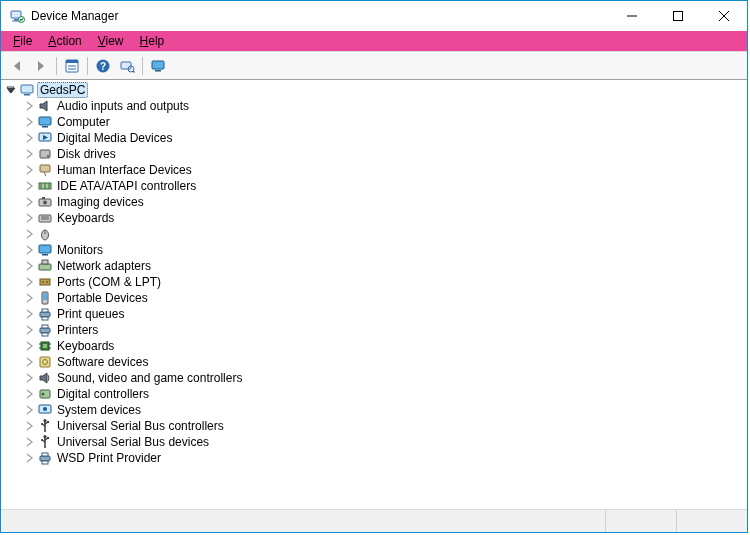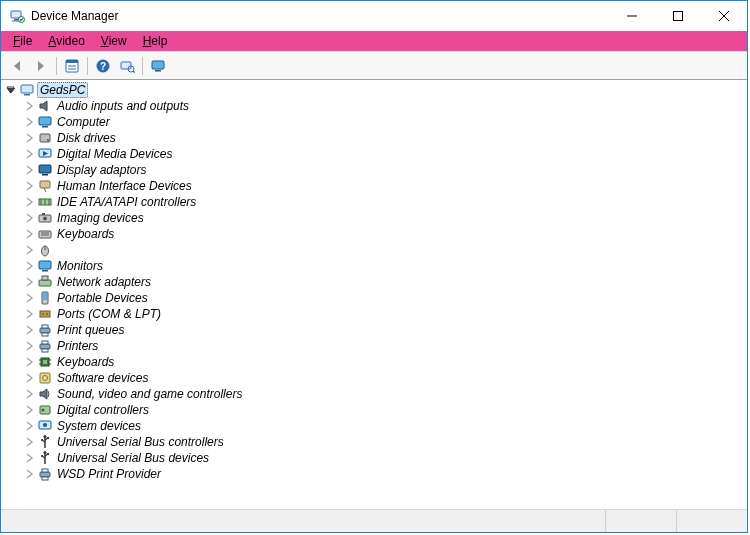--- a/index.html
+++ b/index.html
@@ -95,21 +95,20 @@
     padding-left: 4px;
   }
   .node {
     white-space: nowrap;
   }
   .row {
     display: flex;
     align-items: center;
     height: 16px;
     margin: 0px 0;
-    font-style: italic;
   }
   .child .row { padding-left: 18px; }
   .arrow {
     width: 12px;
     height: 12px;
     display: inline-flex;
     align-items: center;
     justify-content: center;
     margin-right: 2px;
   }
@@ -182,21 +181,21 @@
     <div class="winbtn close">
       <svg width="10" height="10">
           <line x1="0" y1="0" x2="10" y2="10" stroke="#000" stroke-width="1"></line>
           <line x1="10" y1="0" x2="0" y2="10" stroke="#000" stroke-width="1"></line>
         </svg>
     </div>
   </div>
 
   <div class="menubar">
     <span class="menuitem"><span class="ul">F</span><span>ile</span></span>
-    <span class="menuitem"><span class="ul">A</span><span>video</span></span>
+    <span class="menuitem"><span class="ul">A</span><span>ction</span></span>
     <span class="menuitem"><span class="ul">V</span><span>iew</span></span>
     <span class="menuitem"><span class="ul">H</span><span>elp</span></span>
   </div>
 
   <div class="toolbar">
     <div class="tb-btn">
       <svg width="16" height="16">
           <path d="M11 3 L5 8 L11 13 Z" fill="#8f8f8f"></path>
         </svg>
     </div>
@@ -289,57 +288,41 @@
             </div>
             <div class="node child">
               <div class="row">
                 <span class="arrow">
                   <svg width="10" height="10">
                     <path d="M3 1 L8 5 L3 9" fill="none" stroke="#a0a0a0" stroke-width="1.3"></path>
                   </svg>
                 </span>
                 <span class="node-icon">
                   <svg width="16" height="16" viewBox="0 0 16 16">
+                    <rect x="2" y="3" width="12" height="8" rx="1" fill="#cde8ff" stroke="#1a5a8a"></rect>
+                    <path d="M6 5 l5 2.5 l-5 2.5 z" fill="#1a5a8a"></path>
+                  </svg>
+                </span>
+                <span class="label">Digital Media Devices</span>
+              </div>
+            </div>
+            <div class="node child">
+              <div class="row">
+                <span class="arrow">
+                  <svg width="10" height="10">
+                    <path d="M3 1 L8 5 L3 9" fill="none" stroke="#a0a0a0" stroke-width="1.3"></path>
+                  </svg>
+                </span>
+                <span class="node-icon">
+                  <svg width="16" height="16" viewBox="0 0 16 16">
                     <rect x="3" y="4" width="10" height="8" rx="1" fill="#bfbfbf" stroke="#555"></rect>
                     <circle cx="11" cy="10" r="1" fill="#555"></circle>
                   </svg>
                 </span>
                 <span class="label">Disk drives</span>
-              </div>
-            </div>
-            <div class="node child">
-              <div class="row">
-                <span class="arrow">
-                  <svg width="10" height="10">
-                    <path d="M3 1 L8 5 L3 9" fill="none" stroke="#a0a0a0" stroke-width="1.3"></path>
-                  </svg>
-                </span>
-                <span class="node-icon">
-                  <svg width="16" height="16" viewBox="0 0 16 16">
-                    <rect x="2" y="3" width="12" height="8" rx="1" fill="#cde8ff" stroke="#1a5a8a"></rect>
-                    <path d="M6 5 l5 2.5 l-5 2.5 z" fill="#1a5a8a"></path>
-                  </svg>
-                </span>
-                <span class="label">Digital Media Devices</span>
-              </div>
-            </div>
-            <div class="node child">
-              <div class="row">
-                <span class="arrow">
-                  <svg width="10" height="10">
-                    <path d="M3 1 L8 5 L3 9" fill="none" stroke="#a0a0a0" stroke-width="1.3"></path>
-                  </svg>
-                </span>
-                <span class="node-icon">
-                  <svg width="16" height="16" viewBox="0 0 16 16">
-                    <rect x="2" y="3" width="12" height="8" rx="1" fill="#317ab5" stroke="#0a3a5a"></rect>
-                    <rect x="5" y="12" width="6" height="1.5" fill="#0a3a5a"></rect>
-                  </svg>
-                </span>
-                <span class="label">Display adaptors</span>
               </div>
             </div>
             <div class="node child">
               <div class="row">
                 <span class="arrow">
                   <svg width="10" height="10">
                     <path d="M3 1 L8 5 L3 9" fill="none" stroke="#a0a0a0" stroke-width="1.3"></path>
                   </svg>
                 </span>
                 <span class="node-icon">
@@ -452,42 +435,42 @@
             </div>
             <div class="node child">
               <div class="row">
                 <span class="arrow">
                   <svg width="10" height="10">
                     <path d="M3 1 L8 5 L3 9" fill="none" stroke="#a0a0a0" stroke-width="1.3"></path>
                   </svg>
                 </span>
                 <span class="node-icon">
                   <svg width="16" height="16" viewBox="0 0 16 16">
-                    <rect x="5" y="2" width="6" height="12" rx="1" fill="#c9c9c9" stroke="#555"></rect>
-                    <rect x="6" y="3" width="4" height="7" fill="#5ab0e8"></rect>
-                  </svg>
-                </span>
-                <span class="label">Portable Devices</span>
-              </div>
-            </div>
-            <div class="node child">
-              <div class="row">
-                <span class="arrow">
-                  <svg width="10" height="10">
-                    <path d="M3 1 L8 5 L3 9" fill="none" stroke="#a0a0a0" stroke-width="1.3"></path>
-                  </svg>
-                </span>
-                <span class="node-icon">
-                  <svg width="16" height="16" viewBox="0 0 16 16">
                     <rect x="3" y="5" width="10" height="6" fill="#bfa050" stroke="#6a5a20"></rect>
                     <circle cx="6" cy="8" r="1" fill="#6a5a20"></circle>
                     <circle cx="10" cy="8" r="1" fill="#6a5a20"></circle>
                   </svg>
                 </span>
                 <span class="label">Ports (COM &amp; LPT)</span>
+              </div>
+            </div>
+            <div class="node child">
+              <div class="row">
+                <span class="arrow">
+                  <svg width="10" height="10">
+                    <path d="M3 1 L8 5 L3 9" fill="none" stroke="#a0a0a0" stroke-width="1.3"></path>
+                  </svg>
+                </span>
+                <span class="node-icon">
+                  <svg width="16" height="16" viewBox="0 0 16 16">
+                    <rect x="5" y="2" width="6" height="12" rx="1" fill="#c9c9c9" stroke="#555"></rect>
+                    <rect x="6" y="3" width="4" height="7" fill="#5ab0e8"></rect>
+                  </svg>
+                </span>
+                <span class="label">Portable Devices</span>
               </div>
             </div>
             <div class="node child">
               <div class="row">
                 <span class="arrow">
                   <svg width="10" height="10">
                     <path d="M3 1 L8 5 L3 9" fill="none" stroke="#a0a0a0" stroke-width="1.3"></path>
                   </svg>
                 </span>
                 <span class="node-icon">

